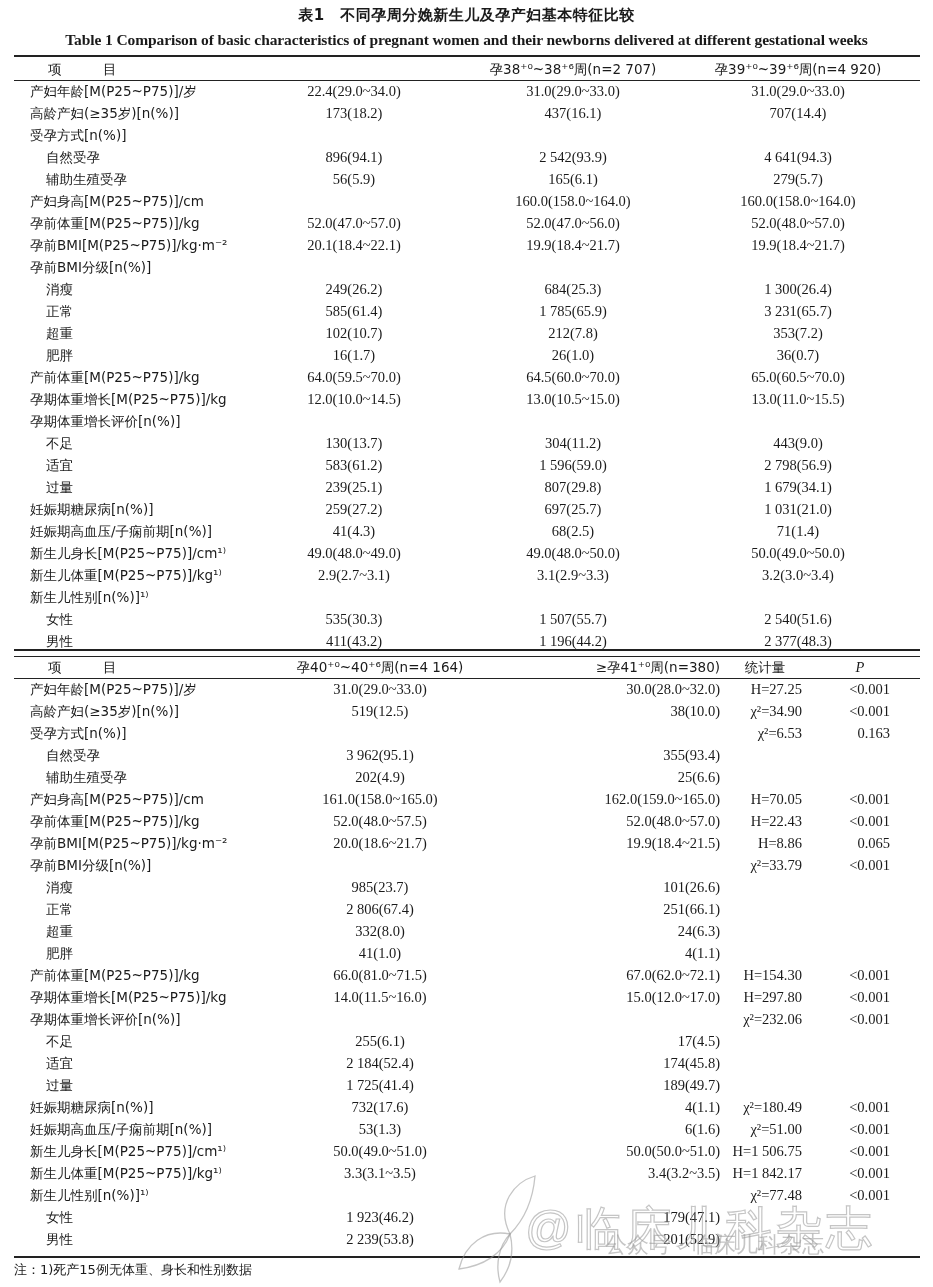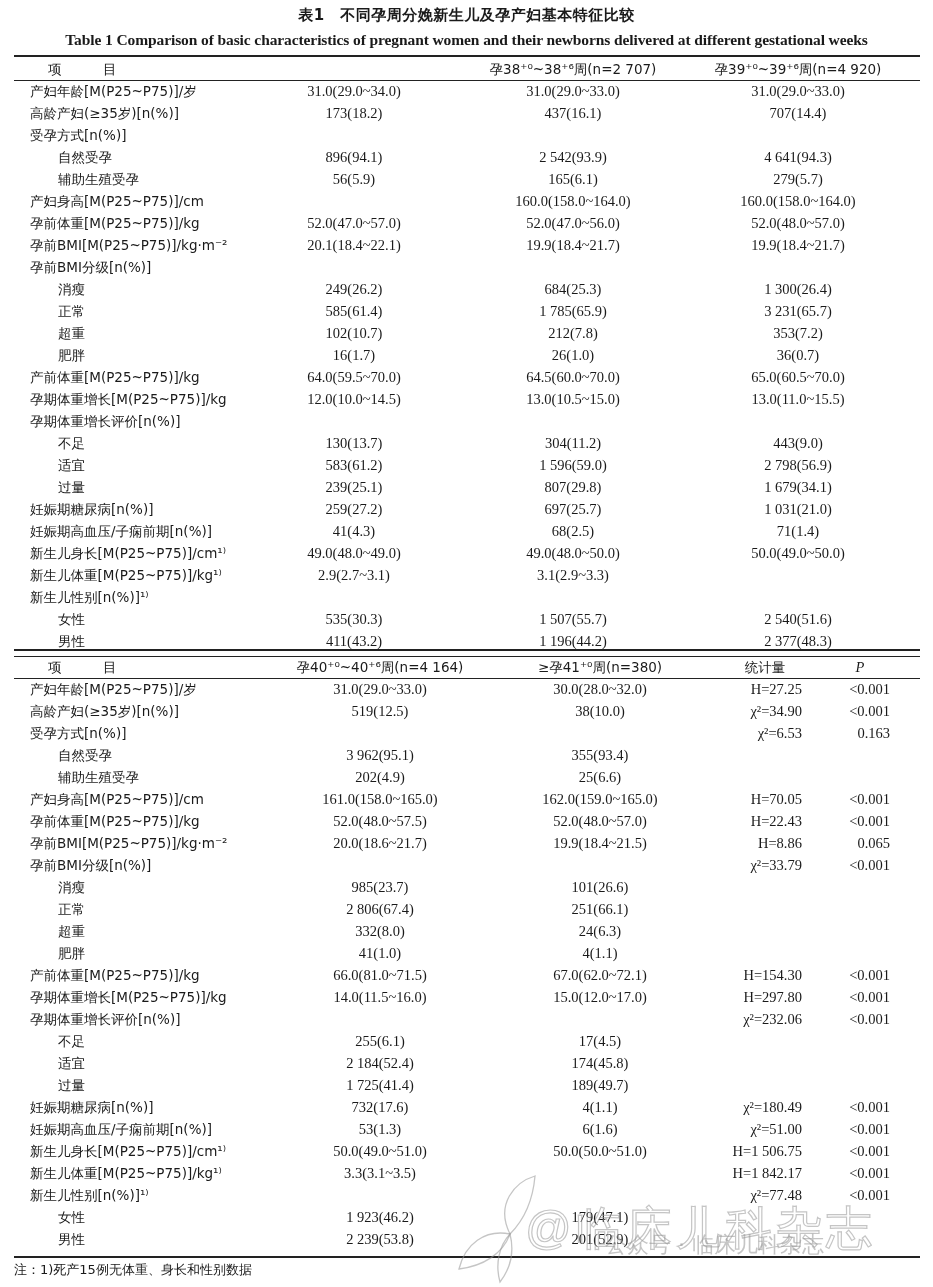--- a/index.html
+++ b/index.html
@@ -9,27 +9,27 @@
               font-family:"DejaVu Sans", sans-serif; font-weight:bold; font-size:15px; letter-spacing:0.5px; }
   .title-en { position:absolute; top:31px; left:0; width:933px; text-align:center;
               font-weight:bold; font-size:15.5px; letter-spacing:-0.1px; white-space:nowrap; }
   .rule { position:absolute; left:14px; width:906px; background:#222; }
   .rule.thick { height:2px; }
   .rule.thin { height:1px; }
   .tbl { position:absolute; left:0; width:933px; }
   .row { position:relative; height:22px; line-height:22px; font-size:14.5px; white-space:nowrap; }
   .cell { position:absolute; top:0; }
   .c-label { left:30px; font-family:"DejaVu Sans", sans-serif; font-size:13.5px; }
-  .c-label.sub { left:46px;margin-left:12px; }
+  .c-label.sub { left:46px; }
   .c-label.hdr { left:48px; letter-spacing:14px; }
   .c-mid { text-align:center; width:240px; }
   .t1 .c1 { left:234px; } .t1 .c2 { left:554px; } .t1 .c3 { left:680px; }
   .t1 .c2 { left:453px; }
   .t1 .c3 { left:678px; }
-  .t2 .c1 { left:260px; } .t2 .c2 { left:480px; }
+  .t2 .c1 { left:260px; } .t2 .c2 { left:480px;text-align:right; }
   .c-stat { left:690px; width:112px; text-align:right; }
   .c-p { left:800px; width:90px; text-align:right; }
   .c-p.hdr { text-align:center; left:830px; width:60px; font-style:italic; }
   .c-stat.hdr { text-align:center; left:720px; width:90px; font-family:"DejaVu Sans", sans-serif; font-size:13.5px; }
   .hdr-col { font-family:"DejaVu Sans", sans-serif; font-size:13.5px; }
   .footnote { position:absolute; left:14px; top:1261px; font-family:"DejaVu Sans", sans-serif; font-size:13px; }
   .watermark { position:absolute; left:455px; top:1180px; width:470px; height:100px; pointer-events:none; }
   .wm-big { position:absolute; left:70px; top:18px; font-family:Liberation Sans, sans-serif; font-size:46px;
             color:rgba(255,255,255,0.0); -webkit-text-stroke:1.2px rgba(150,150,150,0.55); letter-spacing:4px; white-space:nowrap; }
   .wm-small { position:absolute; left:150px; top:50px; font-family:"DejaVu Sans", sans-serif; font-size:22px;
@@ -48,21 +48,21 @@
   <div class="row">
     <span class="cell c-label hdr">项　目</span>
     <span class="cell c-mid c2 hdr-col">孕38⁺⁰~38⁺⁶周(n=2 707)</span>
     <span class="cell c-mid c3 hdr-col">孕39⁺⁰~39⁺⁶周(n=4 920)</span>
   </div>
 </div>
 
 <div class="tbl t1" id="t1body" style="top:80px;">
     <div class="row">
       <span class="cell c-label">产妇年龄[M(P25~P75)]/岁</span>
-      <span class="cell c-mid c1">31.0(29.0~34.0)</span>
+      <span class="cell c-mid c1">22.4(29.0~34.0)</span>
       <span class="cell c-mid c2">31.0(29.0~33.0)</span>
       <span class="cell c-mid c3">31.0(29.0~33.0)</span>
     </div>
     <div class="row">
       <span class="cell c-label">高龄产妇(≥35岁)[n(%)]</span>
       <span class="cell c-mid c1">173(18.2)</span>
       <span class="cell c-mid c2">437(16.1)</span>
       <span class="cell c-mid c3">707(14.4)</span>
     </div>
     <div class="row">
@@ -181,20 +181,21 @@
     <div class="row">
       <span class="cell c-label">新生儿身长[M(P25~P75)]/cm¹⁾</span>
       <span class="cell c-mid c1">49.0(48.0~49.0)</span>
       <span class="cell c-mid c2">49.0(48.0~50.0)</span>
       <span class="cell c-mid c3">50.0(49.0~50.0)</span>
     </div>
     <div class="row">
       <span class="cell c-label">新生儿体重[M(P25~P75)]/kg¹⁾</span>
       <span class="cell c-mid c1">2.9(2.7~3.1)</span>
       <span class="cell c-mid c2">3.1(2.9~3.3)</span>
+      <span class="cell c-mid c3">3.2(3.0~3.4)</span>
     </div>
     <div class="row">
       <span class="cell c-label">新生儿性别[n(%)]¹⁾</span>
       <span class="cell c-mid c1"></span>
       <span class="cell c-mid c2"></span>
       <span class="cell c-mid c3"></span>
     </div>
     <div class="row">
       <span class="cell c-label sub">女性</span>
       <span class="cell c-mid c1">535(30.3)</span>
@@ -374,20 +375,21 @@
     <div class="row">
       <span class="cell c-label">新生儿身长[M(P25~P75)]/cm¹⁾</span>
       <span class="cell c-mid c1">50.0(49.0~51.0)</span>
       <span class="cell c-mid c2">50.0(50.0~51.0)</span>
       <span class="cell c-stat">H=1 506.75</span>
       <span class="cell c-p">&lt;0.001</span>
     </div>
     <div class="row">
       <span class="cell c-label">新生儿体重[M(P25~P75)]/kg¹⁾</span>
       <span class="cell c-mid c1">3.3(3.1~3.5)</span>
+      <span class="cell c-mid c2">3.4(3.2~3.5)</span>
       <span class="cell c-stat">H=1 842.17</span>
       <span class="cell c-p">&lt;0.001</span>
     </div>
     <div class="row">
       <span class="cell c-label">新生儿性别[n(%)]¹⁾</span>
       <span class="cell c-mid c1"></span>
       <span class="cell c-mid c2"></span>
       <span class="cell c-stat">χ²=77.48</span>
       <span class="cell c-p">&lt;0.001</span>
     </div>

